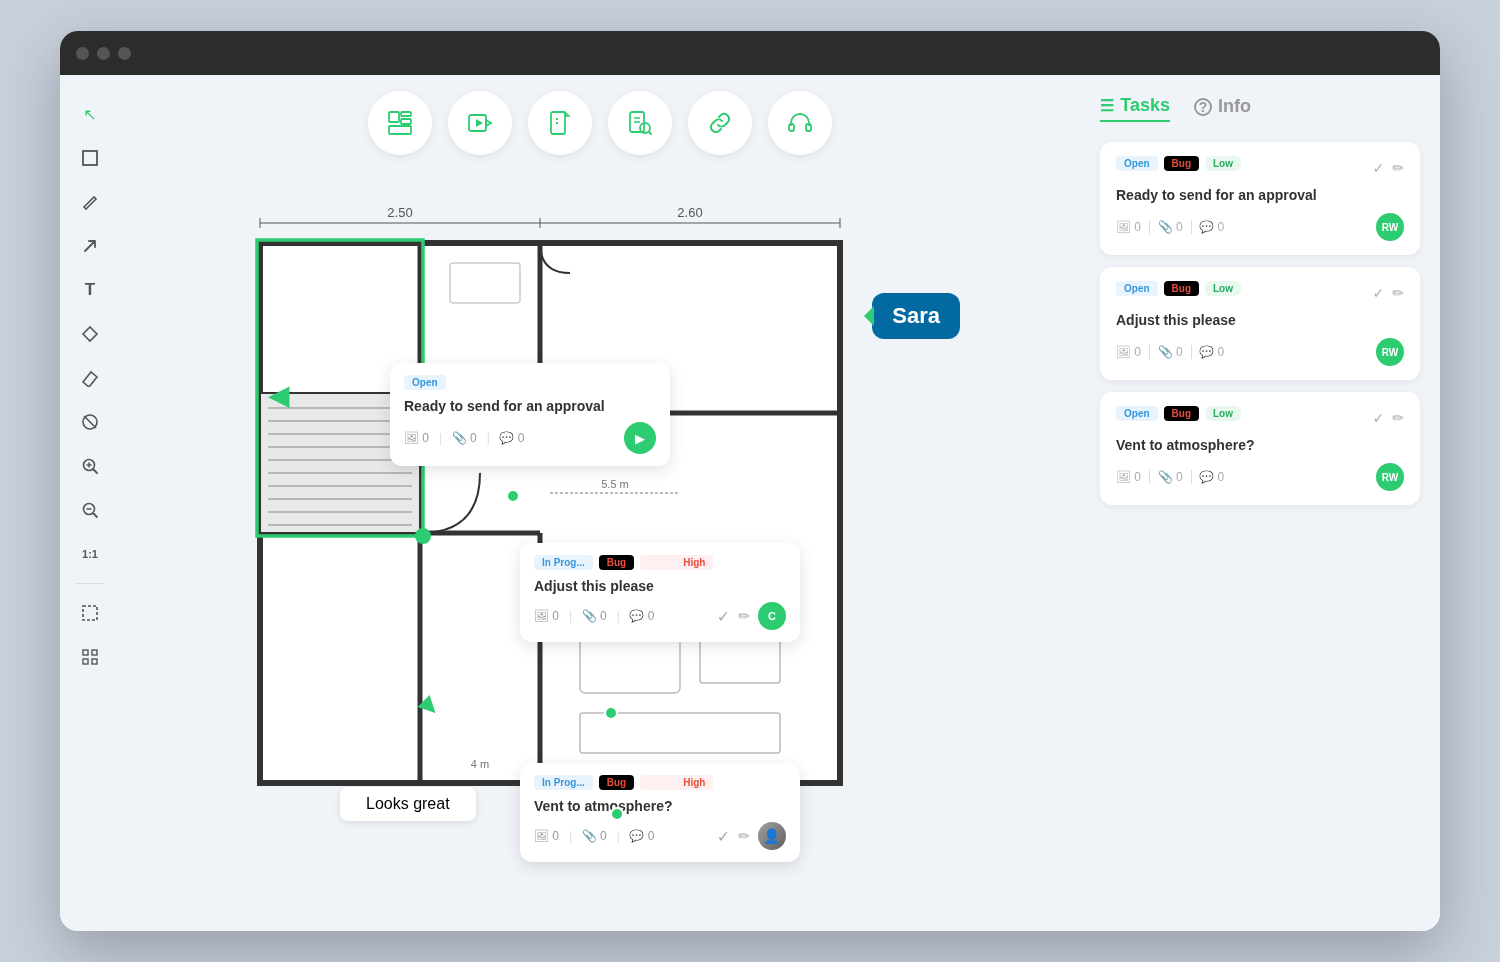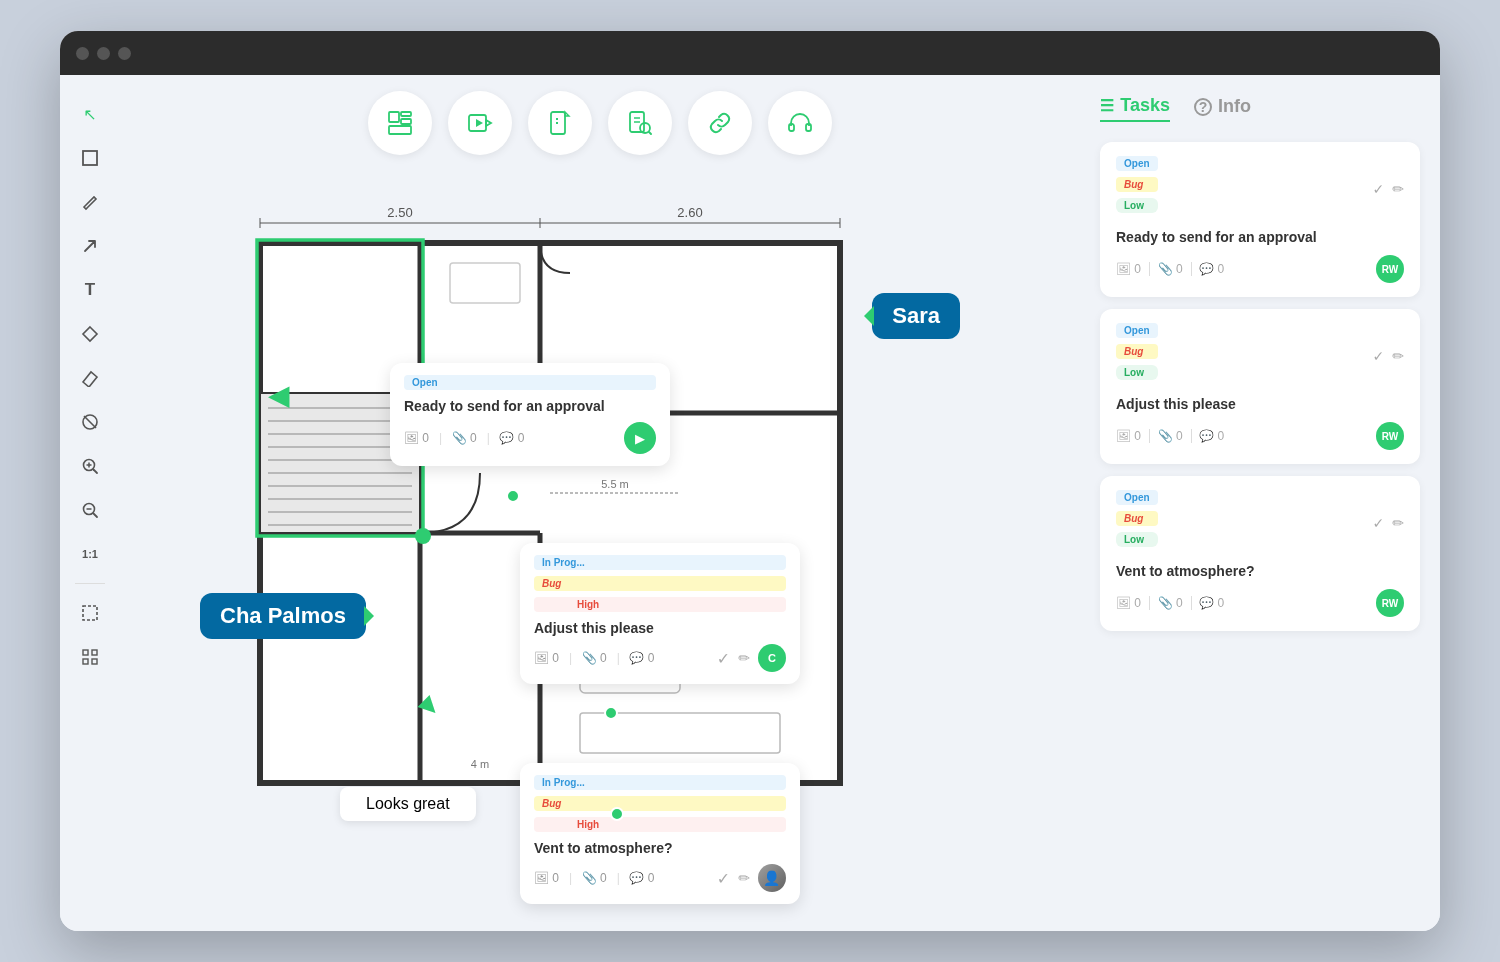--- a/index.html
+++ b/index.html
@@ -135,28 +135,28 @@
     }
     .canvas-task-card.card1 {
       top: 200px; left: 270px;
     }
     .canvas-task-card.card2 {
       top: 380px; left: 400px;
     }
     .canvas-task-card.card3 {
       top: 600px; left: 400px;
     }
-    .card-tags { display: flex; gap: 6px; margin-bottom: 8px; flex-direction: column; }
+    .card-tags { display: flex; gap: 6px; margin-bottom: 8px; }
     .tag {
       font-size: 10px; font-weight: 600;
       padding: 2px 8px; border-radius: 4px;
     }
     .tag-open { background: #e8f4fd; color: #3498db; }
     .tag-inprog { background: #e8f4fd; color: #3498db; font-size: 10px; }
-    .tag-bug { background: #fef9c3; color: #e74c3c; font-style: italic; }
+    .tag-bug { background: #000000; color: #e74c3c; }
     .tag-low { background: #e8f8ef; color: #27ae60; border-radius: 6px; }
     .tag-high { background: #fef0f0; color: #e74c3c; padding-left: 43px; }
     .card-title { font-size: 14px; font-weight: 600; color: #333; margin-bottom: 8px; }
     .card-actions { display: flex; align-items: center; justify-content: space-between; }
     .card-meta { display: flex; align-items: center; gap: 10px; font-size: 12px; color: #999; }
     .card-meta-item { display: flex; align-items: center; gap: 3px; }
     .send-btn {
       width: 32px; height: 32px;
       background: #2ecc71;
       border-radius: 50%;
@@ -426,23 +426,20 @@
 
           <rect x="97" y="47" width="166" height="296" fill="none" stroke="#2ecc71" stroke-width="3.5"></rect>
 
           <circle cx="263" cy="343" r="8" fill="#2ecc71"></circle>
         </svg>
 
         <div class="user-bubble sara">
           <span>Sara</span>
         </div>
 
-        <div class="user-bubble cha">
-          <span>Cha Palmos</span>
-        </div>
 
         <div style="position:absolute;top:220px;left:148px;color:#2ecc71;font-size:28px;transform:rotate(180deg);">▶</div>
         <div style="position:absolute;top:530px;left:302px;color:#2ecc71;font-size:22px;transform:rotate(45deg);">▶</div>
 
         <div class="canvas-task-card card1">
           <div class="card-tags">
             <span class="tag tag-open">Open</span>
           </div>
           <div class="card-title">Ready to send for an approval</div>
           <div class="card-actions">

